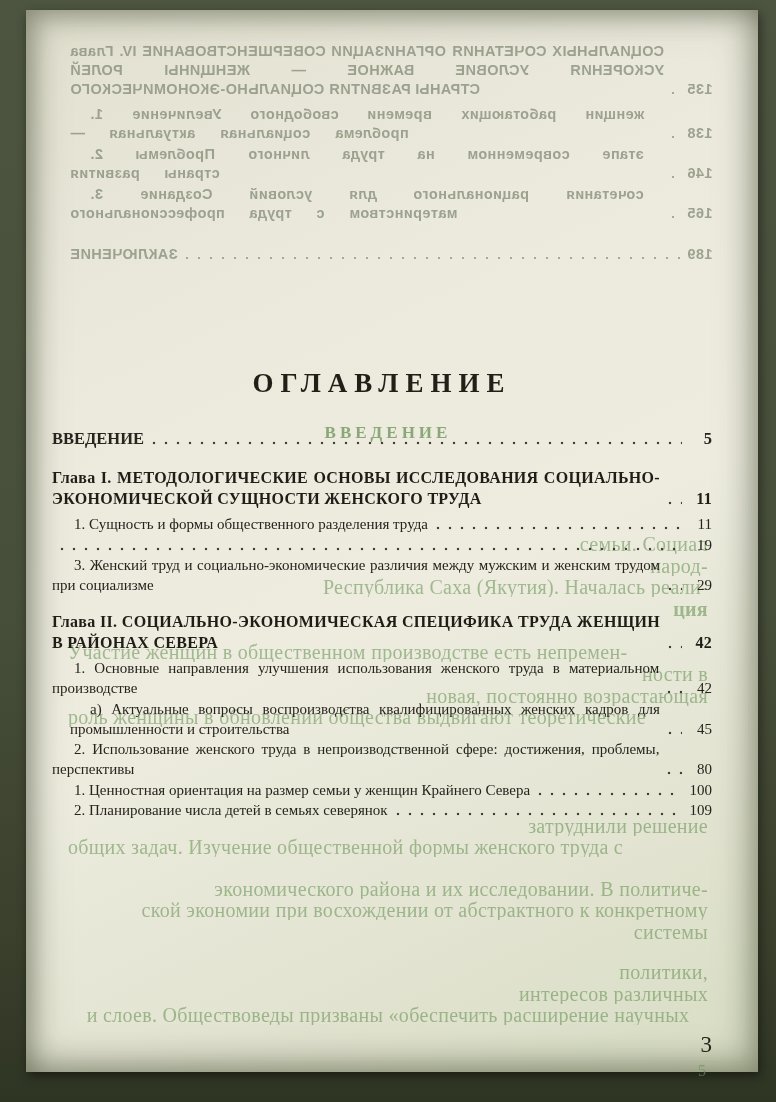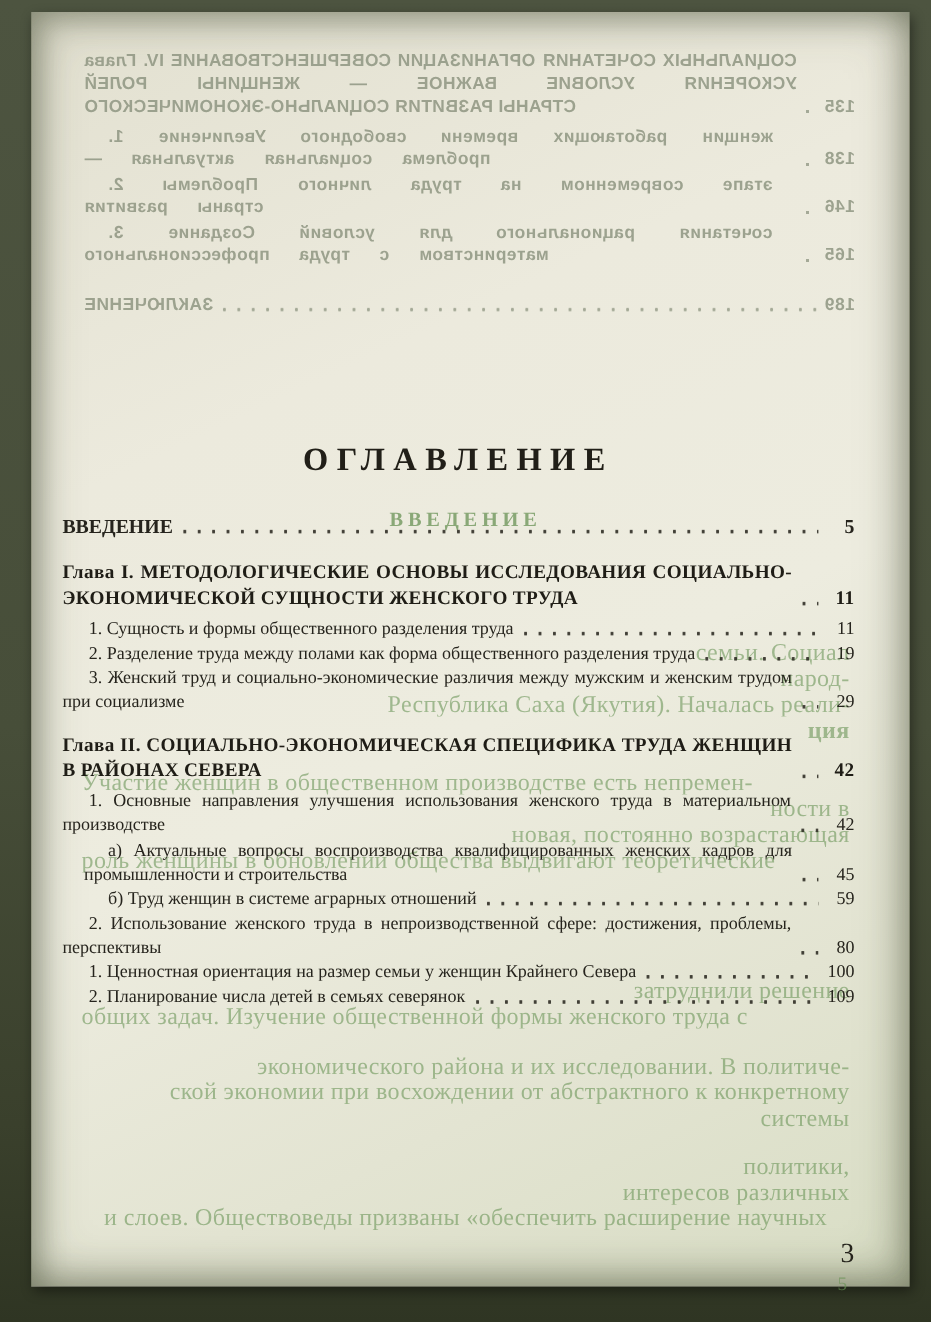--- a/index.html
+++ b/index.html
@@ -129,21 +129,20 @@
     <span class="txt">Глава I. МЕТОДОЛОГИЧЕСКИЕ ОСНОВЫ ИССЛЕДОВАНИЯ СОЦИАЛЬНО-ЭКОНОМИЧЕСКОЙ СУЩНОСТИ ЖЕНСКОГО ТРУДА</span>
     <span class="leader"></span>
     <span class="pg">11</span>
   </div>
         <div class="entry item">
     <span class="txt">1. Сущность и формы общественного разделения труда</span>
     <span class="leader"></span>
     <span class="pg">11</span>
   </div>
         <div class="entry item">
-    <span class="txt">2. Разделение труда между полами как форма общественного разделения труда</span>
     <span class="leader"></span>
     <span class="pg">19</span>
   </div>
         <div class="entry item">
     <span class="txt">3. Женский труд и социально-экономические различия между мужским и женским трудом при социализме</span>
     <span class="leader"></span>
     <span class="pg">29</span>
   </div>
         <div class="entry chapter">
     <span class="txt">Глава II. СОЦИАЛЬНО-ЭКОНОМИЧЕСКАЯ СПЕЦИФИКА ТРУДА ЖЕНЩИН В РАЙОНАХ СЕВЕРА</span>
@@ -152,25 +151,20 @@
   </div>
         <div class="entry item">
     <span class="txt">1. Основные направления улучшения использования женского труда в материальном производстве</span>
     <span class="leader"></span>
     <span class="pg">42</span>
   </div>
         <div class="entry subitem">
     <span class="txt">а) Актуальные вопросы воспроизводства квалифицированных женских кадров для промышленности и строительства</span>
     <span class="leader"></span>
     <span class="pg">45</span>
-  </div>
-        <div class="entry subitem">
-    <span class="txt">б) Труд женщин в системе аграрных отношений</span>
-    <span class="leader"></span>
-    <span class="pg">59</span>
   </div>
         <div class="entry item">
     <span class="txt">2. Использование женского труда в непроизводственной сфере: достижения, проблемы, перспективы</span>
     <span class="leader"></span>
     <span class="pg">80</span>
   </div>
         <div class="entry item">
     <span class="txt">1. Ценностная ориентация на размер семьи у женщин Крайнего Севера</span>
     <span class="leader"></span>
     <span class="pg">100</span>

